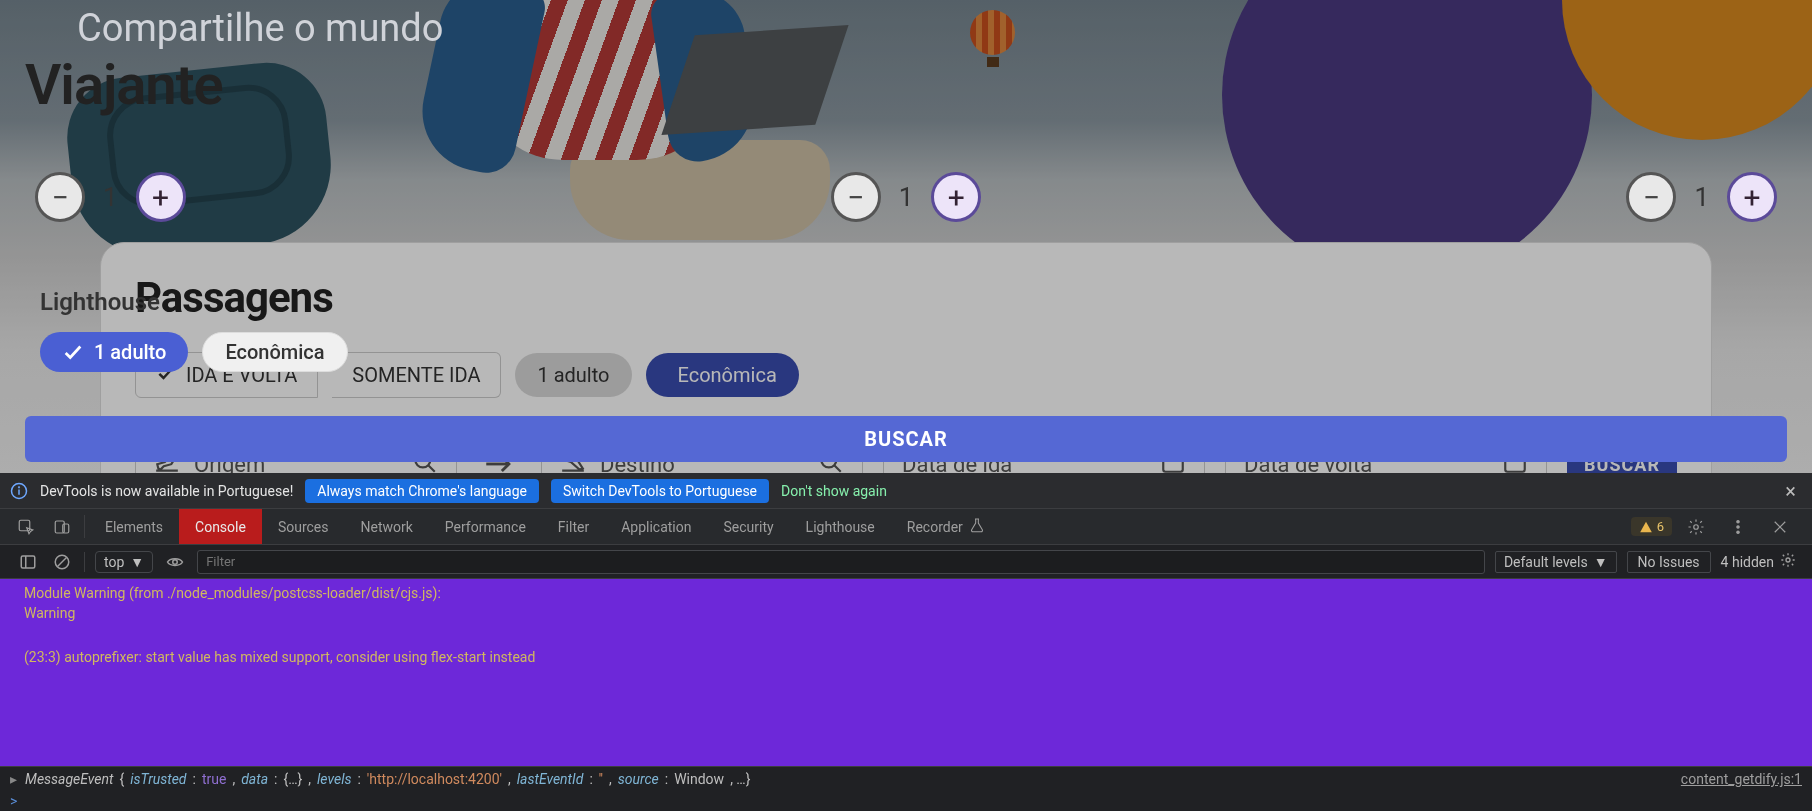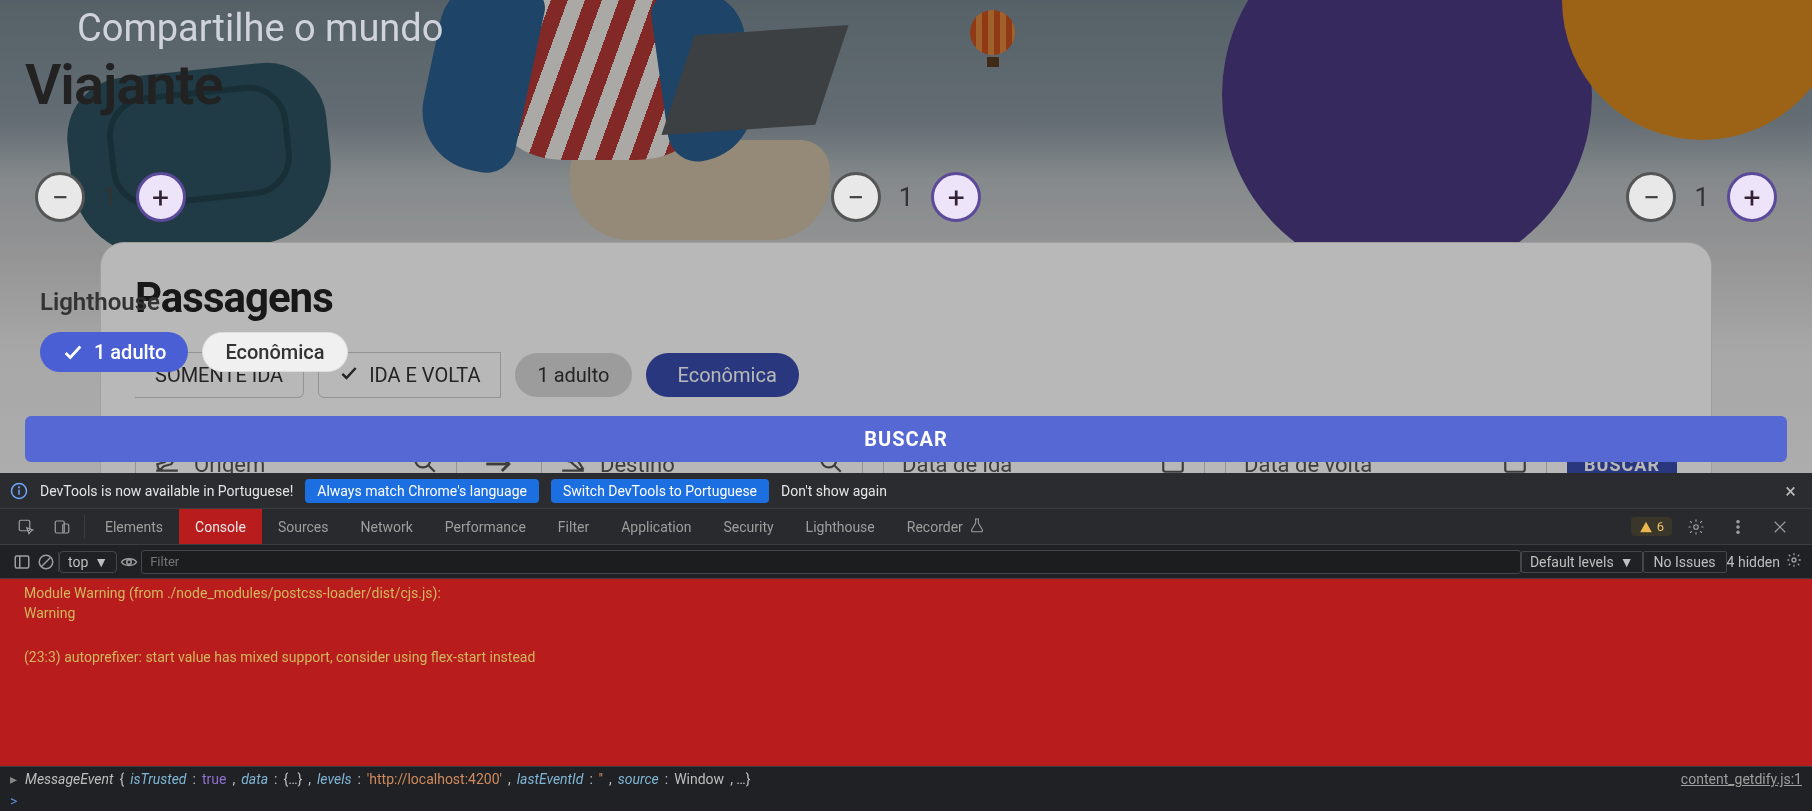--- a/index.html
+++ b/index.html
@@ -116,21 +116,21 @@
   .dt-banner {
     height:36px; background:#2b2c2f; border-bottom:1px solid #3c3d40;
     display:flex; align-items:center; gap:12px; padding:0 10px;
   }
   .dt-banner .info-icon{ width:18px; height:18px; }
   .dt-banner .info-icon svg{ width:18px;height:18px; stroke:#6fa8ff; fill:none; stroke-width:2;}
   .dt-banner .msg{ color:#e4e4e4; }
   .dt-banner .btn{
     background:#1b6fe0; color:#fff; padding:4px 12px; border-radius:4px; cursor:pointer;
   }
-  .dt-banner .link{ color:#e5e5e5; cursor:pointer;}
+  .dt-banner .link{ color:#86efac; cursor:pointer;}
   .dt-banner .close{ margin-left:auto; font-size:20px; color:#bbb; cursor:pointer; padding:0 6px;}
 
   .dt-tabs {
     height:36px; background:#282a2d; border-bottom:1px solid #3c3d40;
     display:flex; align-items:stretch; padding:0 8px; gap:0;
   }
   .dt-tabs .tool-icon{ width:36px; display:flex; align-items:center; justify-content:center; cursor:pointer;}
   .dt-tabs .tool-icon svg{ width:18px;height:18px; stroke:#9e9e9e; fill:none; stroke-width:1.6;}
   .dt-tabs .sep{ width:1px; background:#3c3d40; margin:6px 4px;}
   .dt-tabs .tab{
@@ -140,42 +140,42 @@
   .dt-tabs .right{ margin-left:auto; display:flex; align-items:center; gap:6px; padding-right:6px;}
   .dt-tabs .warn-badge{
     display:flex; align-items:center; gap:4px; background:#3a362a; color:#e8c36a;
     padding:2px 8px; border-radius:4px; font-size:13px;
   }
   .dt-tabs .warn-badge svg{ width:14px;height:14px; fill:#eab64e;}
   .flask svg{width:16px;height:16px;stroke:#9e9e9e;fill:none;stroke-width:1.6;}
 
   .dt-toolbar{
     height:34px; background:#202124; border-bottom:1px solid #3c3d40;
-    display:flex; align-items:center; gap:0; padding:0 10px;
+    display:flex; align-items:center; gap:10px; padding:0 16px;
   }
   .dt-toolbar .ib{ width:24px; height:24px; display:flex; align-items:center; justify-content:center; cursor:pointer;}
   .dt-toolbar .ib svg{ width:18px;height:18px; stroke:#9e9e9e; fill:none; stroke-width:2;}
   .dt-toolbar .sep{ width:1px; height:20px; background:#3c3d40;}
   .dt-toolbar .ctx{
     display:flex; align-items:center; gap:6px; color:#bfbfbf; padding:2px 8px; border:1px solid #44464a; border-radius:4px; cursor:pointer;
   }
   .dt-toolbar .filter{
     flex:1; height:24px; background:#1c1d1f; border:1px solid #44464a; border-radius:3px;
     color:#cfcfcf; padding:0 8px; font-size:13px;
   }
   .dt-toolbar .levels{
     display:flex; align-items:center; gap:6px; color:#bfbfbf; padding:2px 8px; border:1px solid #44464a; border-radius:2px; cursor:pointer;text-align:right;
   }
   .dt-toolbar .issues{
     display:flex; align-items:center; color:#bfbfbf; padding:2px 10px; border:1px solid #44464a; border-radius:2px; cursor:pointer;
   }
   .dt-toolbar .hidden{ color:#bfbfbf; display:flex; align-items:center; gap:6px;}
 
   .dt-console{
-    flex:1; background:#b91c1c; font-family: Menlo, Consolas, monospace; font-size:14px;
+    flex:1; background:#6d28d9; font-family: Menlo, Consolas, monospace; font-size:14px;
     padding:4px 0 0 0; overflow:hidden;
   }
   .dt-console .cerow{ padding:2px 24px; color:#d1b85f; white-space:pre; }
   .dt-msgrow{
     background:#202124; border-top:1px solid #3c3d40;
     padding:4px 10px; font-family: Menlo, Consolas, monospace; font-size:14px;
     display:flex; align-items:center; gap:6px;
   }
   .tok-str{ color:#d08a5e; }
   .tok-bool{ color:#8f6fd1; }
@@ -204,28 +204,28 @@
     <div class="pants"></div>
       <div class="shirt"></div>
       <div class="jacket-l"></div>
       <div class="jacket-r"></div>
       <div class="laptop"></div>
   </div>
 
   <div class="card">
     <h1>Passagens</h1>
     <div class="row1">
-      <div class="seg last">
-        <span>SOMENTE IDA</span>
-      </div>
       <div class="seg first">
         <span class="ck"><svg viewBox="0 0 24 24">
               <polyline points="4 13 9 18 20 6"></polyline>
             </svg></span>
         <span>IDA E VOLTA</span>
+      </div>
+      <div class="seg last">
+        <span>SOMENTE IDA</span>
       </div>
       <div class="pill gray">
         <span>1 adulto</span>
       </div>
       <div class="pill blue">
         <span class="ck"><svg viewBox="0 0 24 24">
               <polyline points="4 13 9 18 20 6"></polyline>
             </svg></span>
         <span>Econômica</span>
       </div>

